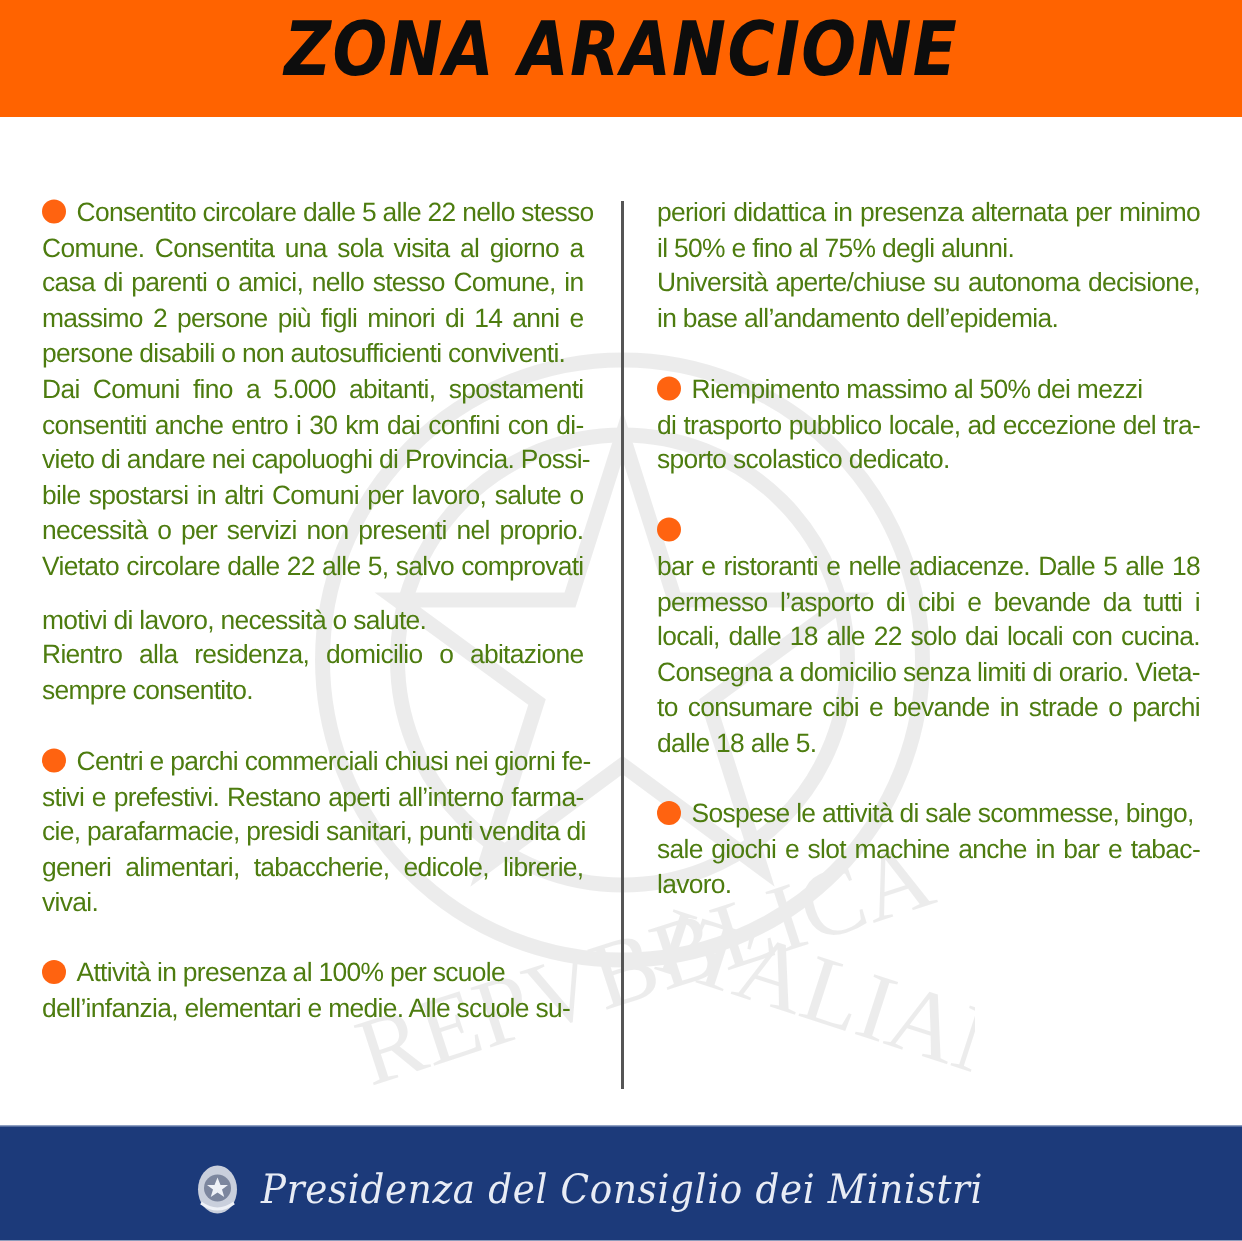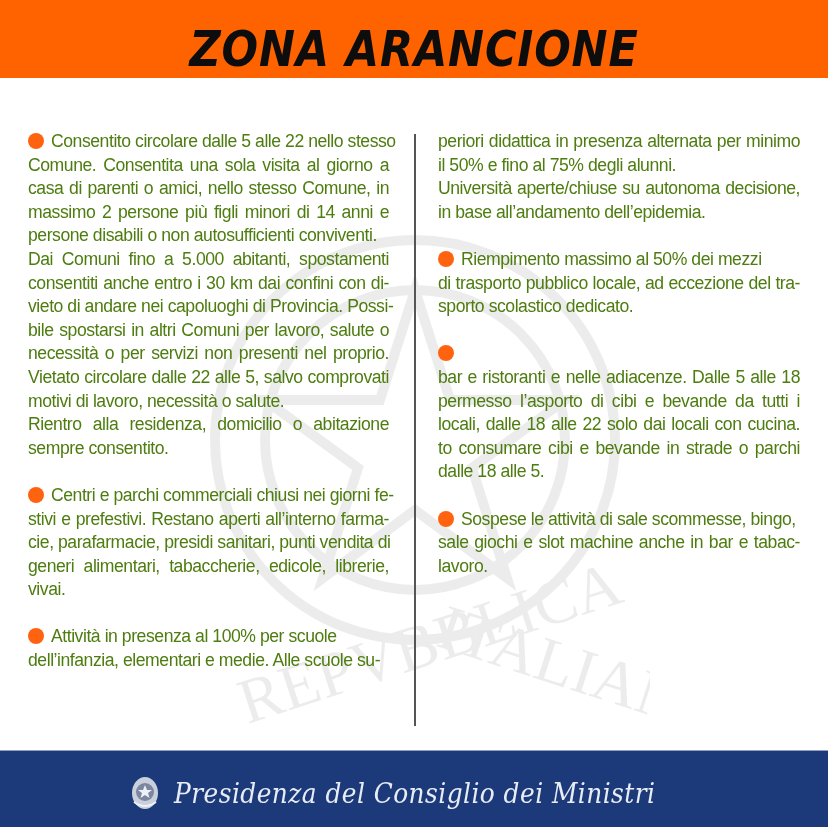--- a/index.html
+++ b/index.html
@@ -2,21 +2,21 @@
 <html><head>
   <meta charset="utf-8">
   <style>
     * { margin: 0; padding: 0; box-sizing: border-box; }
     html, body { width: 828px; height: 827px; overflow: hidden; background: #ffffff; }
     body { position: relative; font-family: "Liberation Sans", sans-serif; color: #1a1a1a; }
 
     .header {
       position: absolute; left: 0; top: 0; width: 828px; height: 78px;
       background: #ff6300;
-      display: flex; align-items: flex-end; justify-content: center;
+      display: flex; align-items: flex-start; justify-content: center;
     }
     .header h1 {
       font-family: "DejaVu Sans", sans-serif;
       font-weight: bold; font-style: italic;
       font-size: 50px; letter-spacing: 1px;
       color: #0d0d0d;
       transform: scaleX(0.86);
       margin-top: 4px;
     }
 
@@ -92,21 +92,21 @@
         <span class="line">Comune. Consentita una sola visita al giorno a</span>
         <span class="line">casa di parenti o amici, nello stesso Comune, in</span>
         <span class="line">massimo 2 persone più figli minori di 14 anni e</span>
         <span class="line" style="text-align-last: left;">persone disabili o non autosufficienti conviventi.</span>
         <span class="line">Dai Comuni fino a 5.000 abitanti, spostamenti</span>
         <span class="line">consentiti anche entro i 30 km dai confini con di-</span>
         <span class="line">vieto di andare nei capoluoghi di Provincia. Possi-</span>
         <span class="line">bile spostarsi in altri Comuni per lavoro, salute o</span>
         <span class="line">necessità o per servizi non presenti nel proprio.</span>
         <span class="line">Vietato circolare dalle 22 alle 5, salvo comprovati</span>
-        <span class="line" style="text-align-last: left;">motivi di lavoro, necessità o salute.</span>
+        <span class="line" style="text-align-last: left; margin-top: 12px;">motivi di lavoro, necessità o salute.</span>
         <span class="line">Rientro alla residenza, domicilio o abitazione</span>
         <span class="line last">sempre consentito.</span>
       </div>
       <div class="para">
         <span class="line" style="text-align-last: left;"><span class="bullet"></span><span>Centri e parchi commerciali chiusi nei giorni fe-</span></span>
         <span class="line">stivi e prefestivi. Restano aperti all’interno farma-</span>
         <span class="line">cie, parafarmacie, presidi sanitari, punti vendita di</span>
         <span class="line">generi alimentari, tabaccherie, edicole, librerie,</span>
         <span class="line last">vivai.</span>
       </div>
@@ -126,20 +126,21 @@
       <div class="para">
         <span class="line" style="text-align-last: left;"><span class="bullet"></span><span>Riempimento massimo al 50% dei mezzi</span></span>
         <span class="line">di trasporto pubblico locale, ad eccezione del tra-</span>
         <span class="line last">sporto scolastico dedicato.</span>
       </div>
       <div class="para">
         <span class="line" style="text-align-last: left;"><span class="bullet"></span></span>
         <span class="line">bar e ristoranti e nelle adiacenze. Dalle 5 alle 18</span>
         <span class="line">permesso l’asporto di cibi e bevande da tutti i</span>
         <span class="line">locali, dalle 18 alle 22 solo dai locali con cucina.</span>
+        <span class="line">Consegna a domicilio senza limiti di orario. Vieta-</span>
         <span class="line">to consumare cibi e bevande in strade o parchi</span>
         <span class="line last">dalle 18 alle 5.</span>
       </div>
       <div class="para">
         <span class="line" style="text-align-last: left;"><span class="bullet"></span><span>Sospese le attività di sale scommesse, bingo,</span></span>
         <span class="line">sale giochi e slot machine anche in bar e tabac-</span>
         <span class="line last">lavoro.</span>
       </div>
     </div>
 </div>

